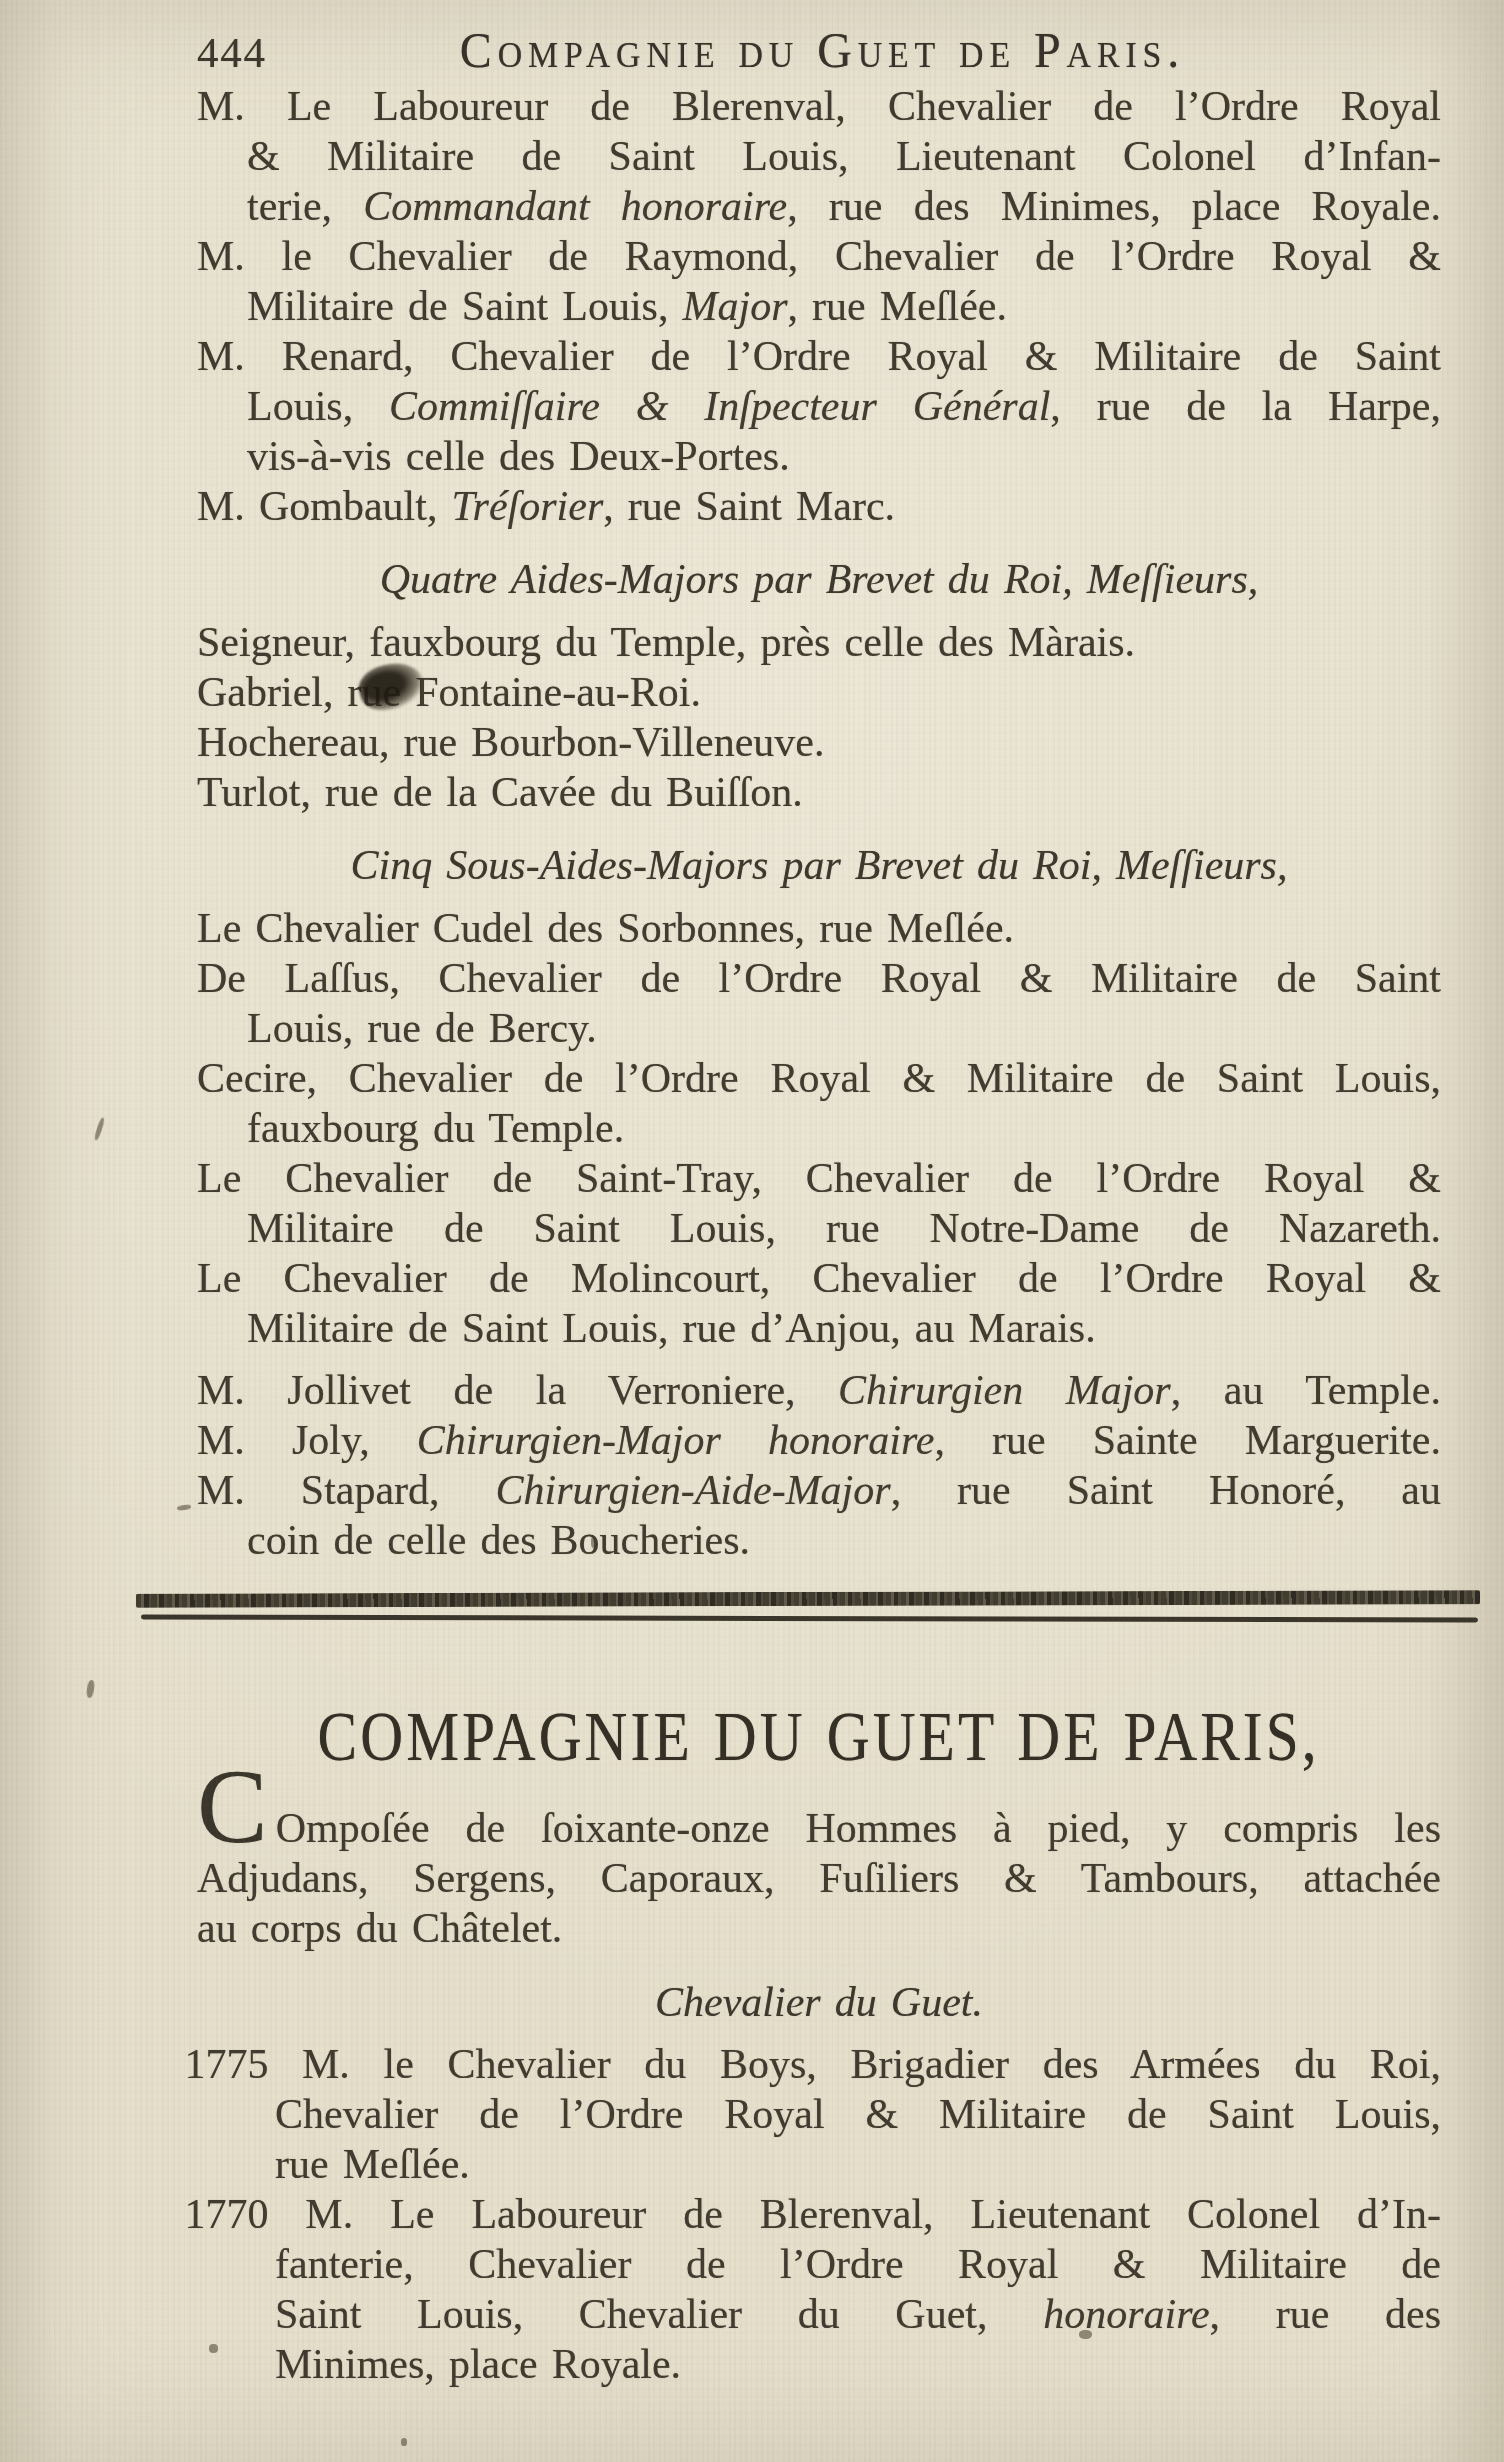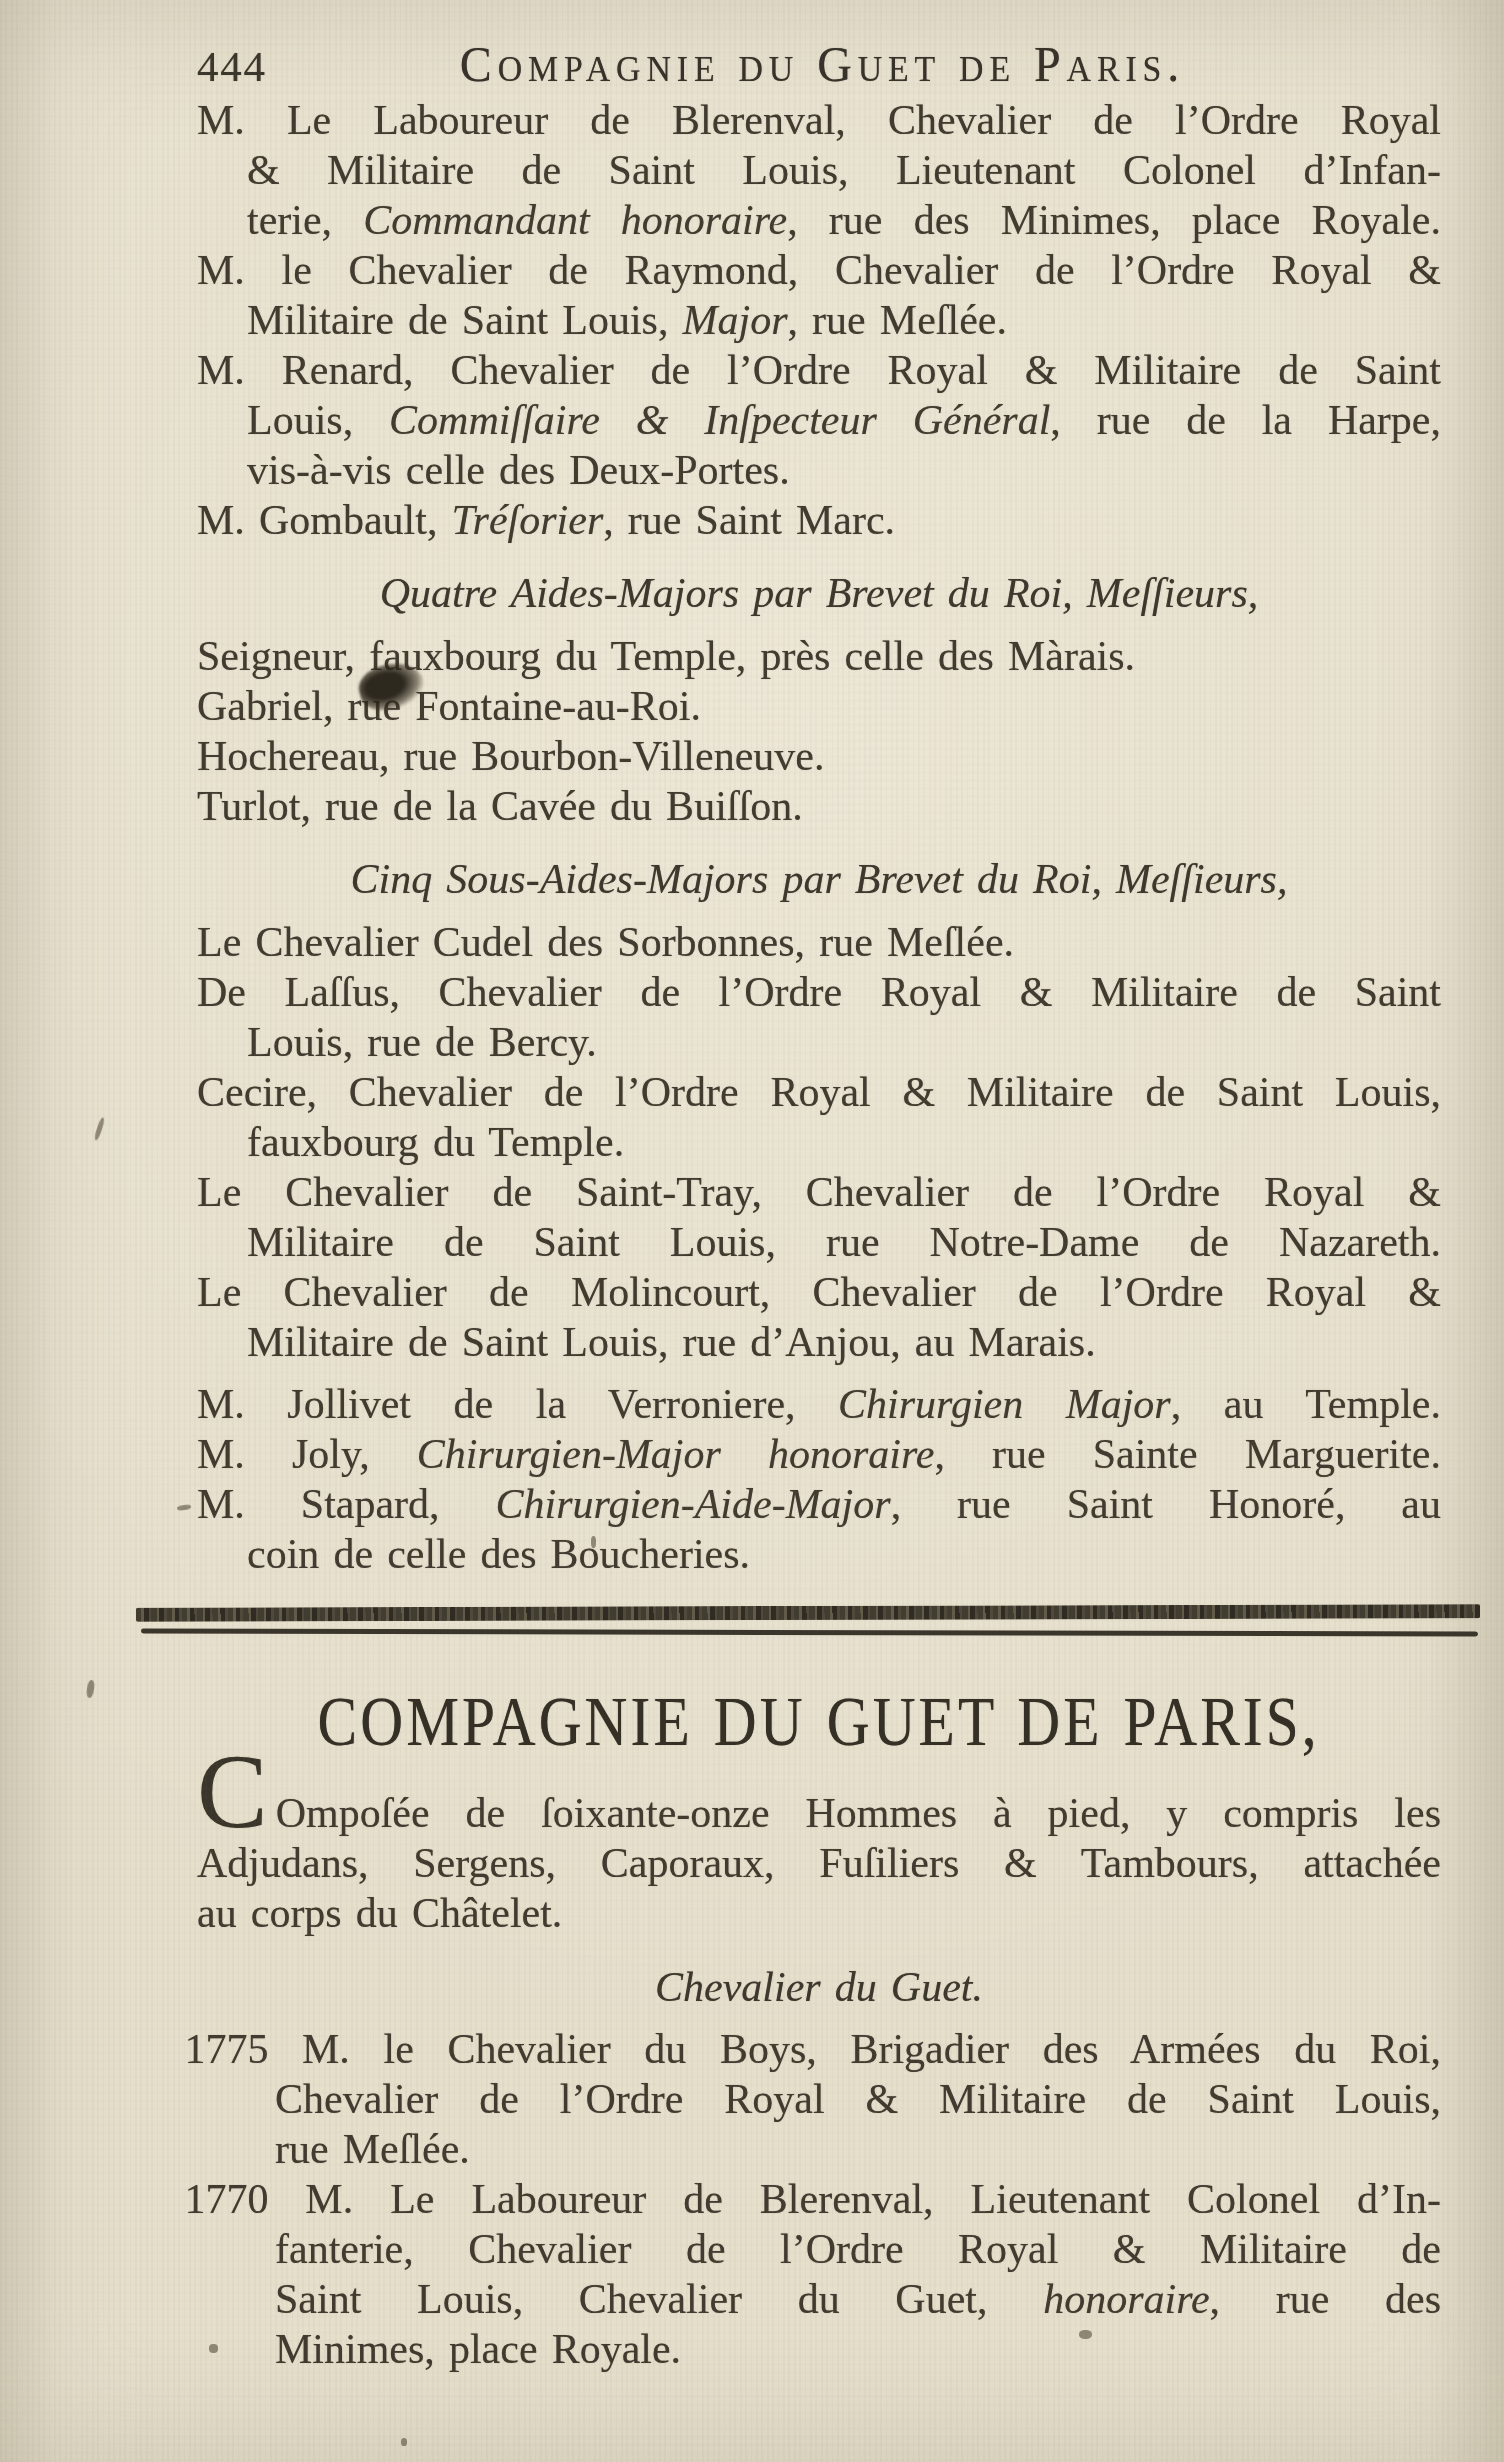--- a/index.html
+++ b/index.html
@@ -19,21 +19,21 @@
       #e5dfcc;
   }
   .texture{
     position:absolute; inset:0; pointer-events:none;
     background:
       repeating-linear-gradient(90deg, rgba(120,108,85,.045) 0 1.8px, rgba(0,0,0,0) 1.8px 5.4px),
       repeating-linear-gradient(0deg, rgba(120,108,85,.02) 0 2.7px, rgba(0,0,0,0) 2.7px 8px);
     box-shadow: inset 0 0 126px rgba(110,98,75,.20);
   }
   .pagehead{
-    padding:40px 63px 0 197px;
+    padding:26px 63px 0 197px;
     display:flex; align-items:baseline;
   }
   .pagenum{
     font-size:43px; letter-spacing:1.8px; color:#3b362c;
     text-shadow:0 0 0.9px rgba(62,57,47,.55);
   }
   .runtitle{
     flex:1; text-align:center;
     font-variant:small-caps;
     font-size:51px; line-height:49px; letter-spacing:6.3px;
@@ -54,21 +54,21 @@
   .yfirst{ margin-left:-12.6px; }
   .ycont{ margin-left:78px; }
   .it{ font-style:italic; }
   .h-italic{
     margin:23.5px 0 12.6px;
     text-align:center; font-style:italic;
     font-size:42px; line-height:50px;
     color:#3c372c;
   }
   .h-caps{
-    margin:51px 0 29px;
+    margin:80px 0 29px;
     text-align:center;
     font-size:69px; line-height:74px;
     color:#353026;
     text-shadow:0 0 0.9px rgba(53,48,38,.65);
   }
   .squeeze{ display:inline-block; transform:scaleX(.86); transform-origin:center; letter-spacing:3.6px; }
   .dc{
     float:left; height:42px; overflow:visible;
     margin:-18px 8px 0 0;
     font-size:106px; line-height:43px;

